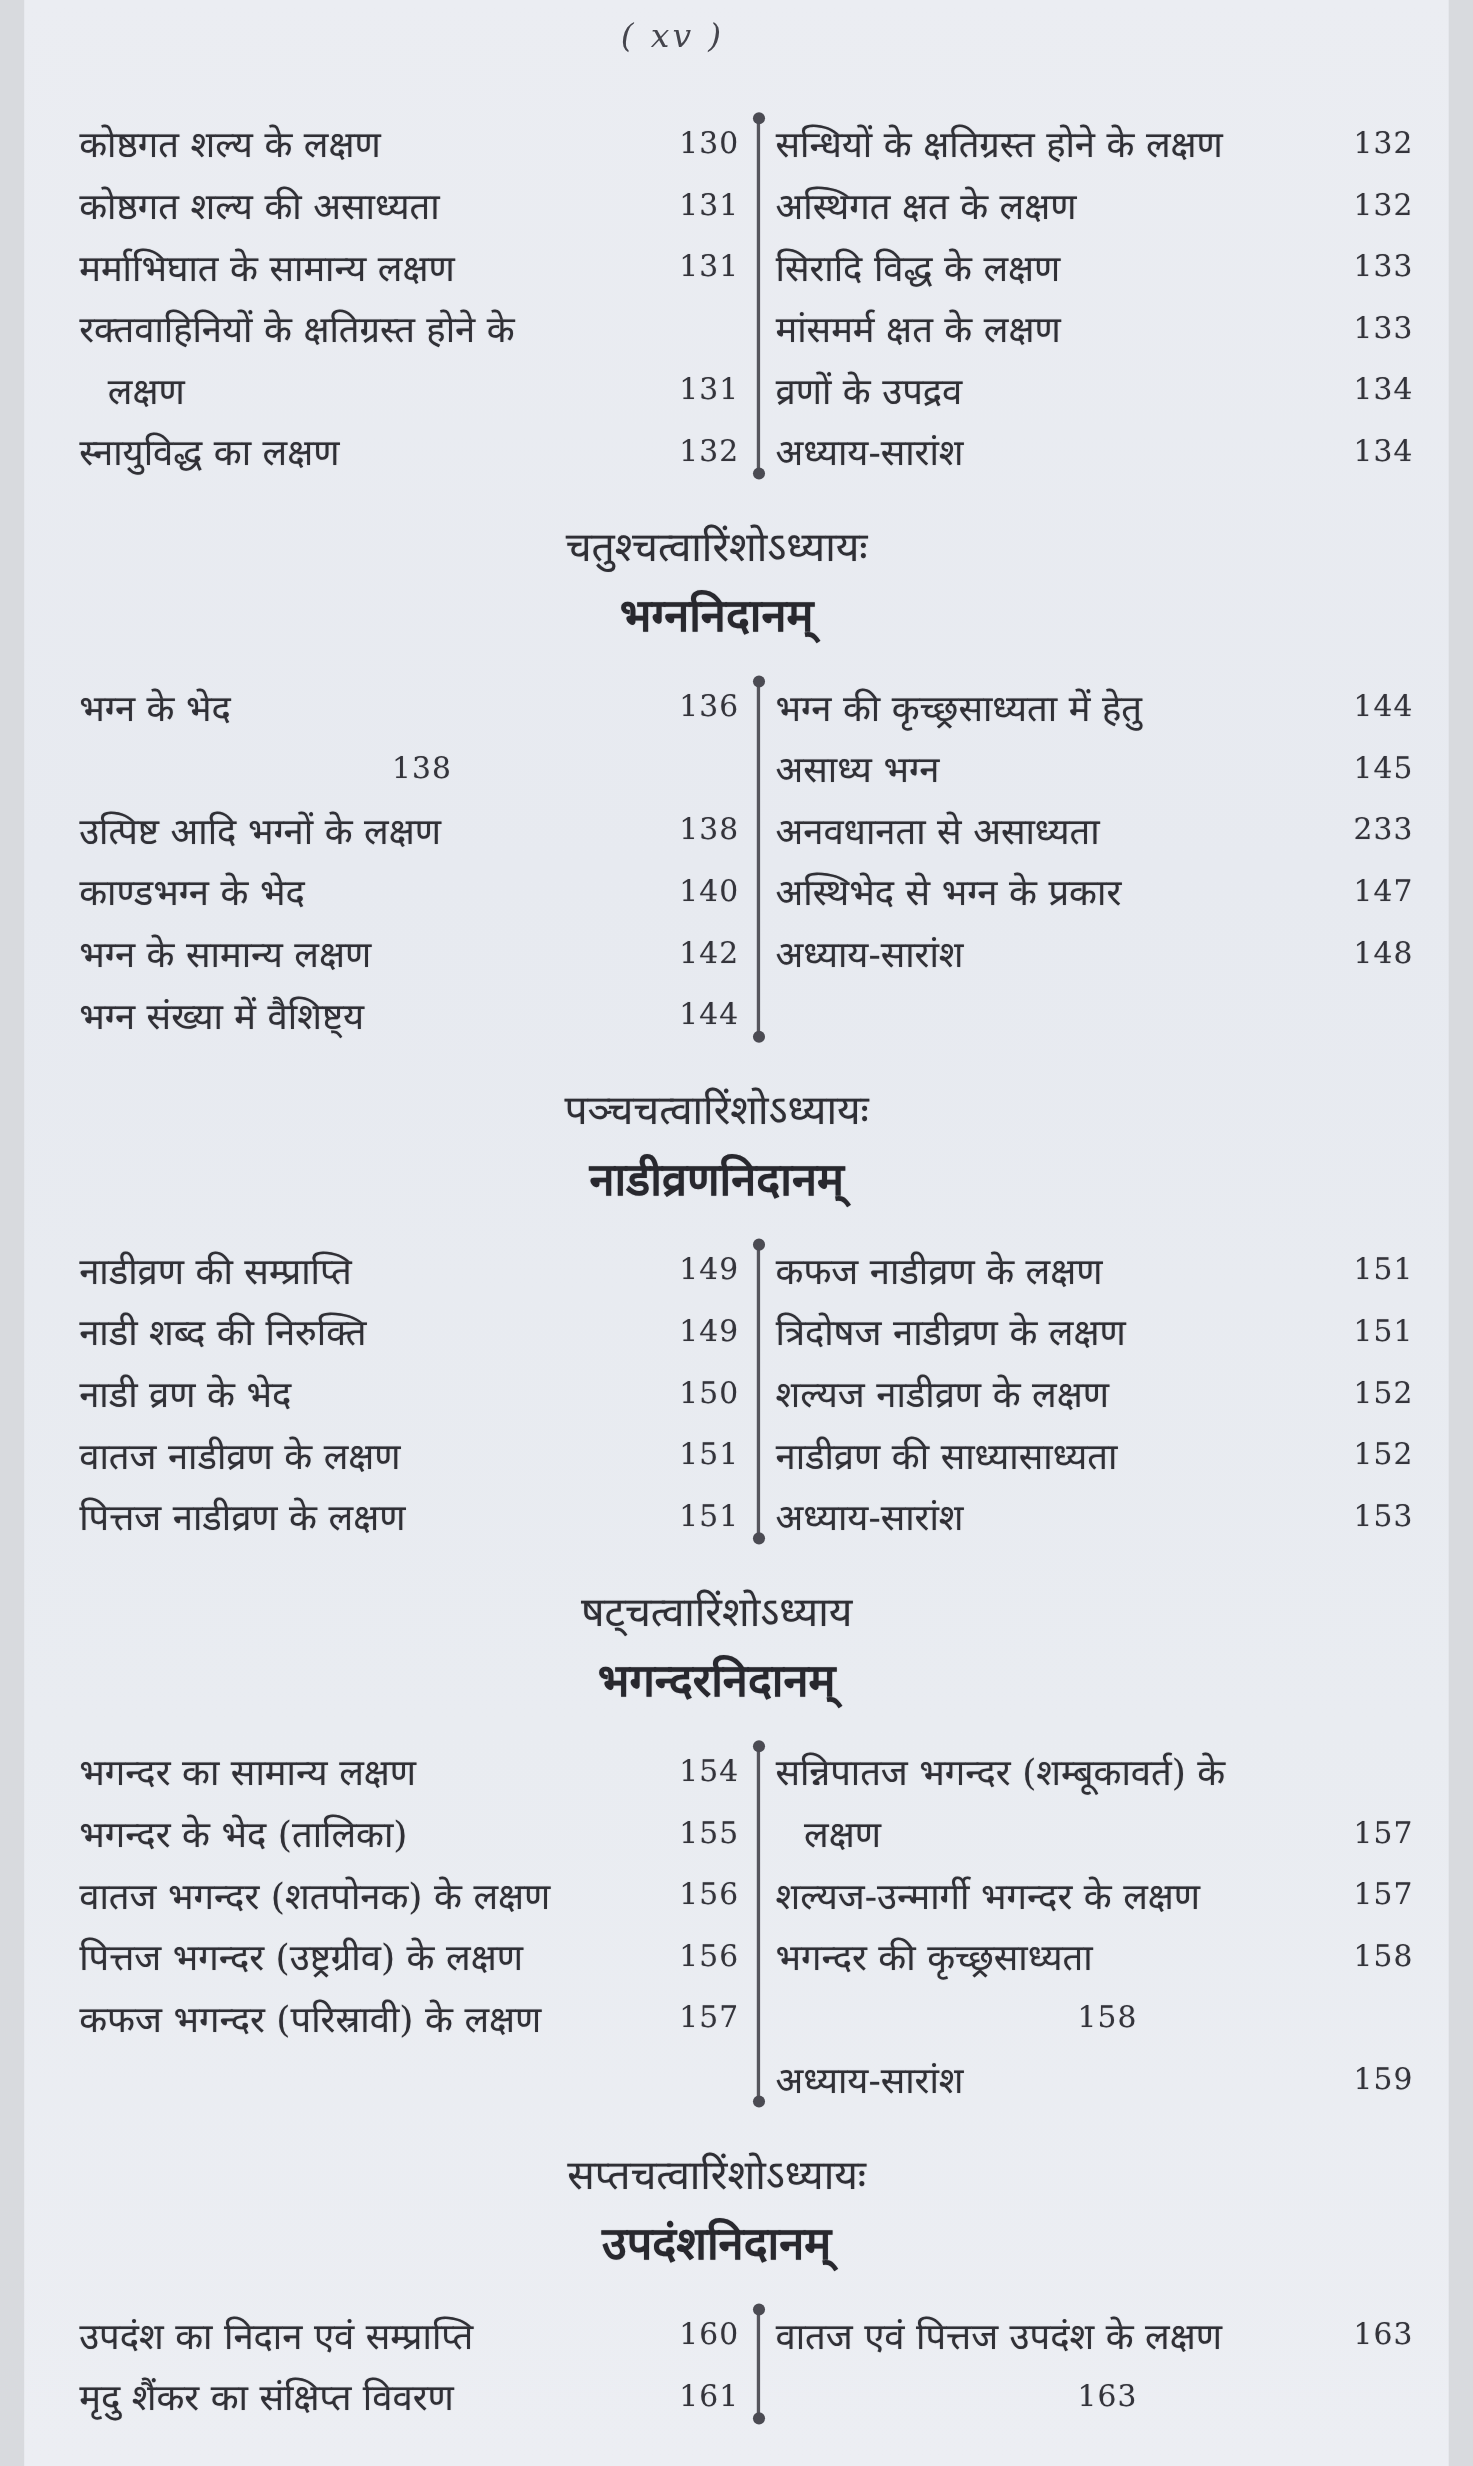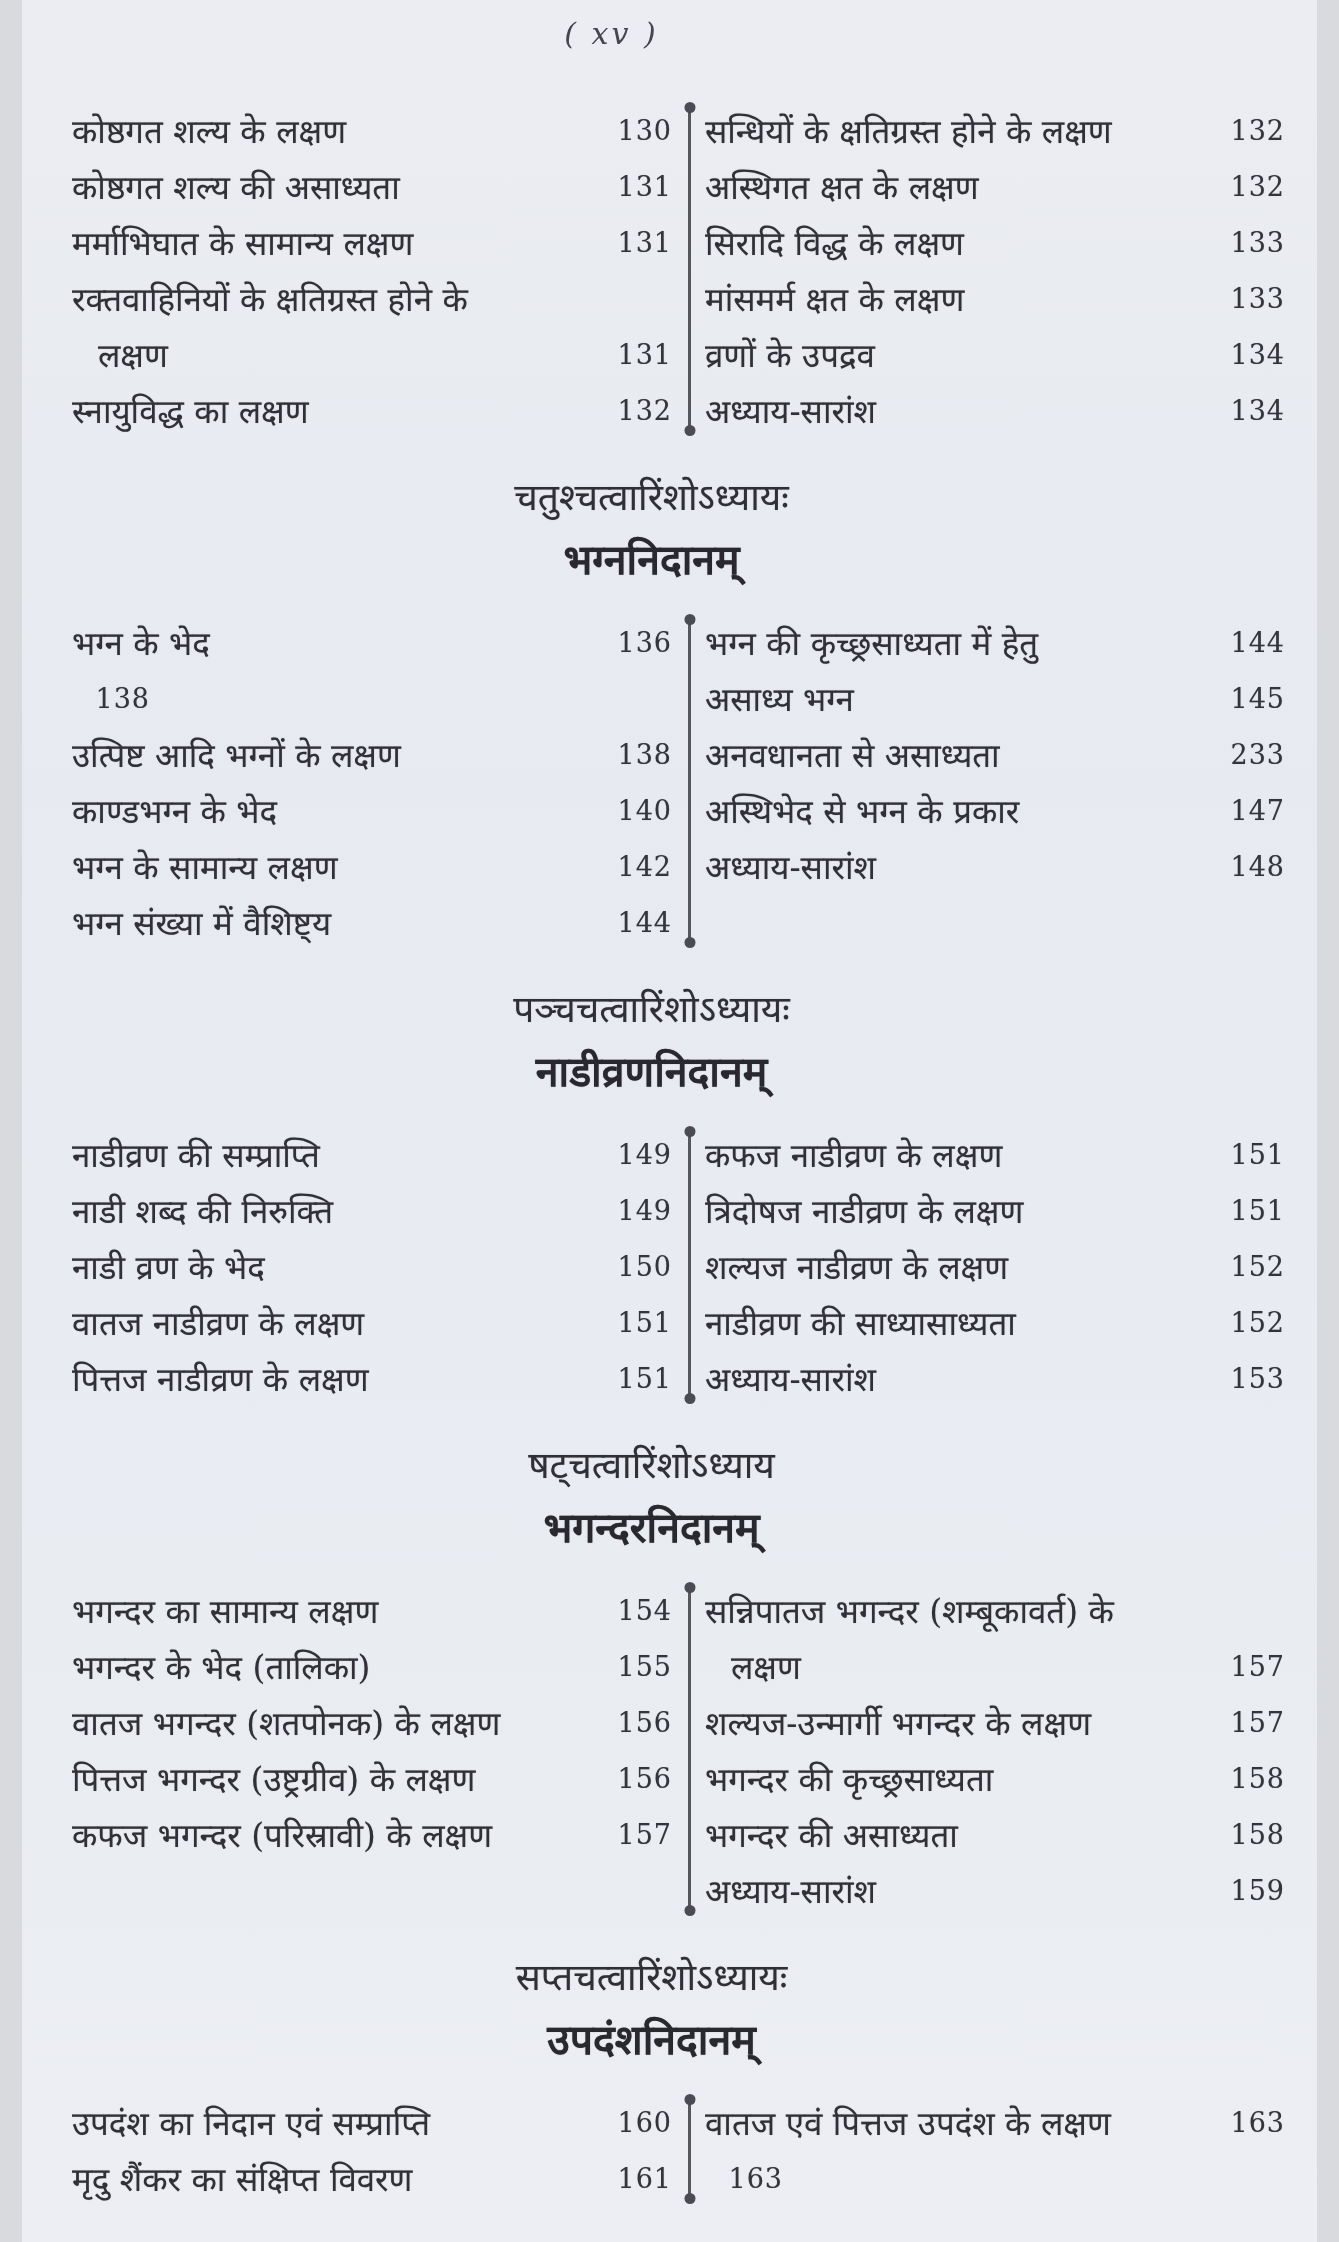--- a/index.html
+++ b/index.html
@@ -41,21 +41,21 @@
     margin:3px 14px 5px 16px;
     position:relative;
   }
   .divider .dot{
     position:absolute;left:50%;transform:translateX(-50%);
     width:11px;height:11px;border-radius:50%;
     background:#4b4b53;
   }
   .dot-top{top:-3px;}
   .dot-bottom{bottom:-3px;}
-  .row{display:flex;align-items:center;height:56px;}
+  .row{display:flex;align-items:center;height:56px;justify-content:center;}
   .lbl{
     flex:1;min-width:0;
     font-size:33px;
     white-space:nowrap;
     overflow:hidden;
     text-shadow:0 0 1px rgba(44,44,50,.35);
   }
   .lbl.indent{padding-left:26px;}
   .pg{
     width:78px;flex:none;
@@ -310,21 +310,20 @@
         </div>
         <div class="row">
           <span class="lbl">शल्यज-उन्मार्गी भगन्दर के लक्षण</span>
           <span class="pg">157</span>
         </div>
         <div class="row">
           <span class="lbl">भगन्दर की कृच्छ्रसाध्यता</span>
           <span class="pg">158</span>
         </div>
         <div class="row">
-          <span class="lbl">भगन्दर की असाध्यता</span>
           <span class="pg">158</span>
         </div>
         <div class="row">
           <span class="lbl">अध्याय-सारांश</span>
           <span class="pg">159</span>
         </div>
       </div>
   </section>
 
   <div class="chapter">

